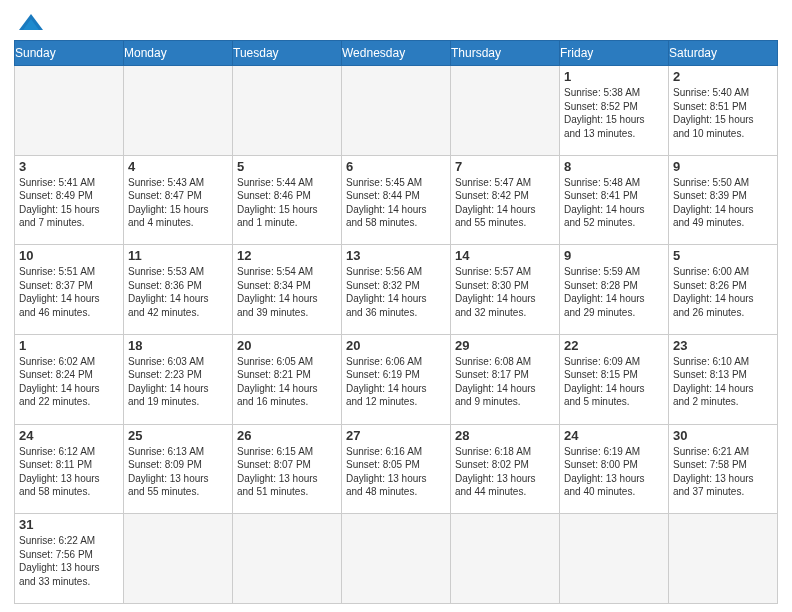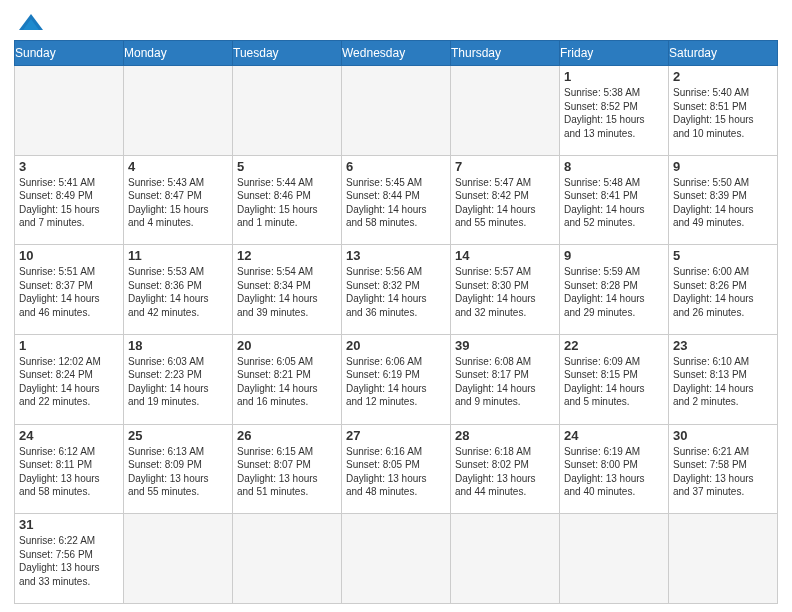--- a/index.html
+++ b/index.html
@@ -236,21 +236,21 @@
           <td>
             <span class="day-number">5</span>
             <div class="day-info">Sunrise: 6:00 AM
 Sunset: 8:26 PM
 Daylight: 14 hours and 26 minutes.</div>
           </td>
         </tr>
         <tr>
           <td>
             <span class="day-number">1</span>
-            <div class="day-info">Sunrise: 12:02 AM
+            <div class="day-info">Sunrise: 6:02 AM
 Sunset: 8:24 PM
 Daylight: 14 hours and 22 minutes.</div>
           </td>
           <td>
             <span class="day-number">18</span>
             <div class="day-info">Sunrise: 6:03 AM
 Sunset: 2:23 PM
 Daylight: 14 hours and 19 minutes.</div>
           </td>
           <td>
@@ -259,21 +259,21 @@
 Sunset: 8:21 PM
 Daylight: 14 hours and 16 minutes.</div>
           </td>
           <td>
             <span class="day-number">20</span>
             <div class="day-info">Sunrise: 6:06 AM
 Sunset: 6:19 PM
 Daylight: 14 hours and 12 minutes.</div>
           </td>
           <td>
-            <span class="day-number">39</span>
+            <span class="day-number">29</span>
             <div class="day-info">Sunrise: 6:08 AM
 Sunset: 8:17 PM
 Daylight: 14 hours and 9 minutes.</div>
           </td>
           <td>
             <span class="day-number">22</span>
             <div class="day-info">Sunrise: 6:09 AM
 Sunset: 8:15 PM
 Daylight: 14 hours and 5 minutes.</div>
           </td>

